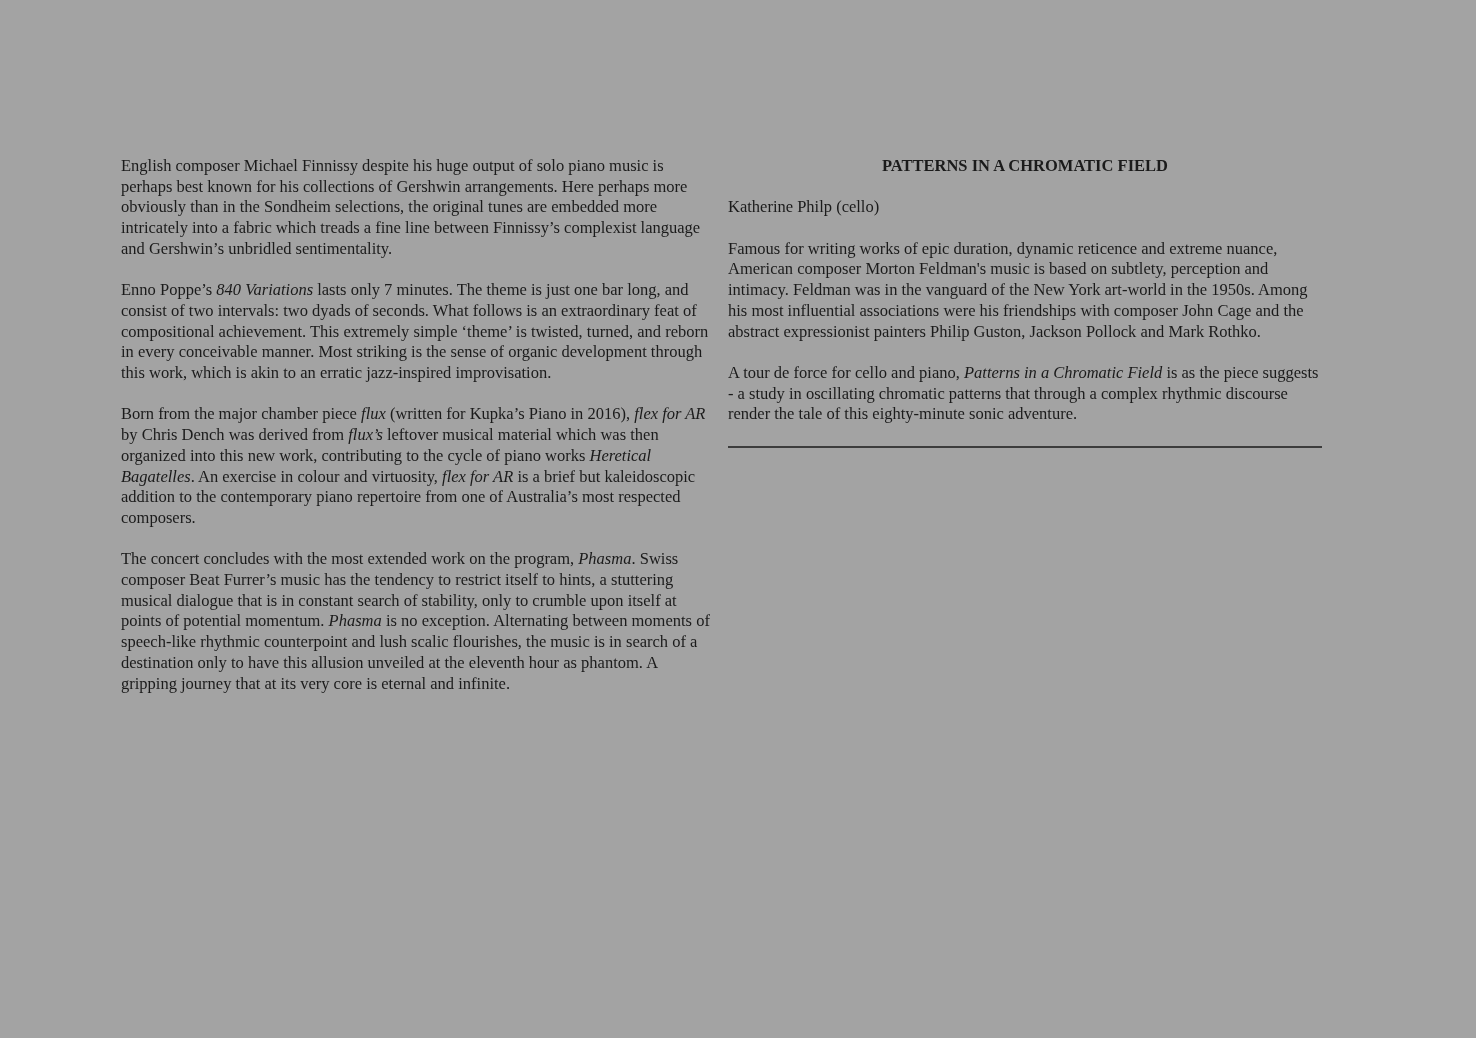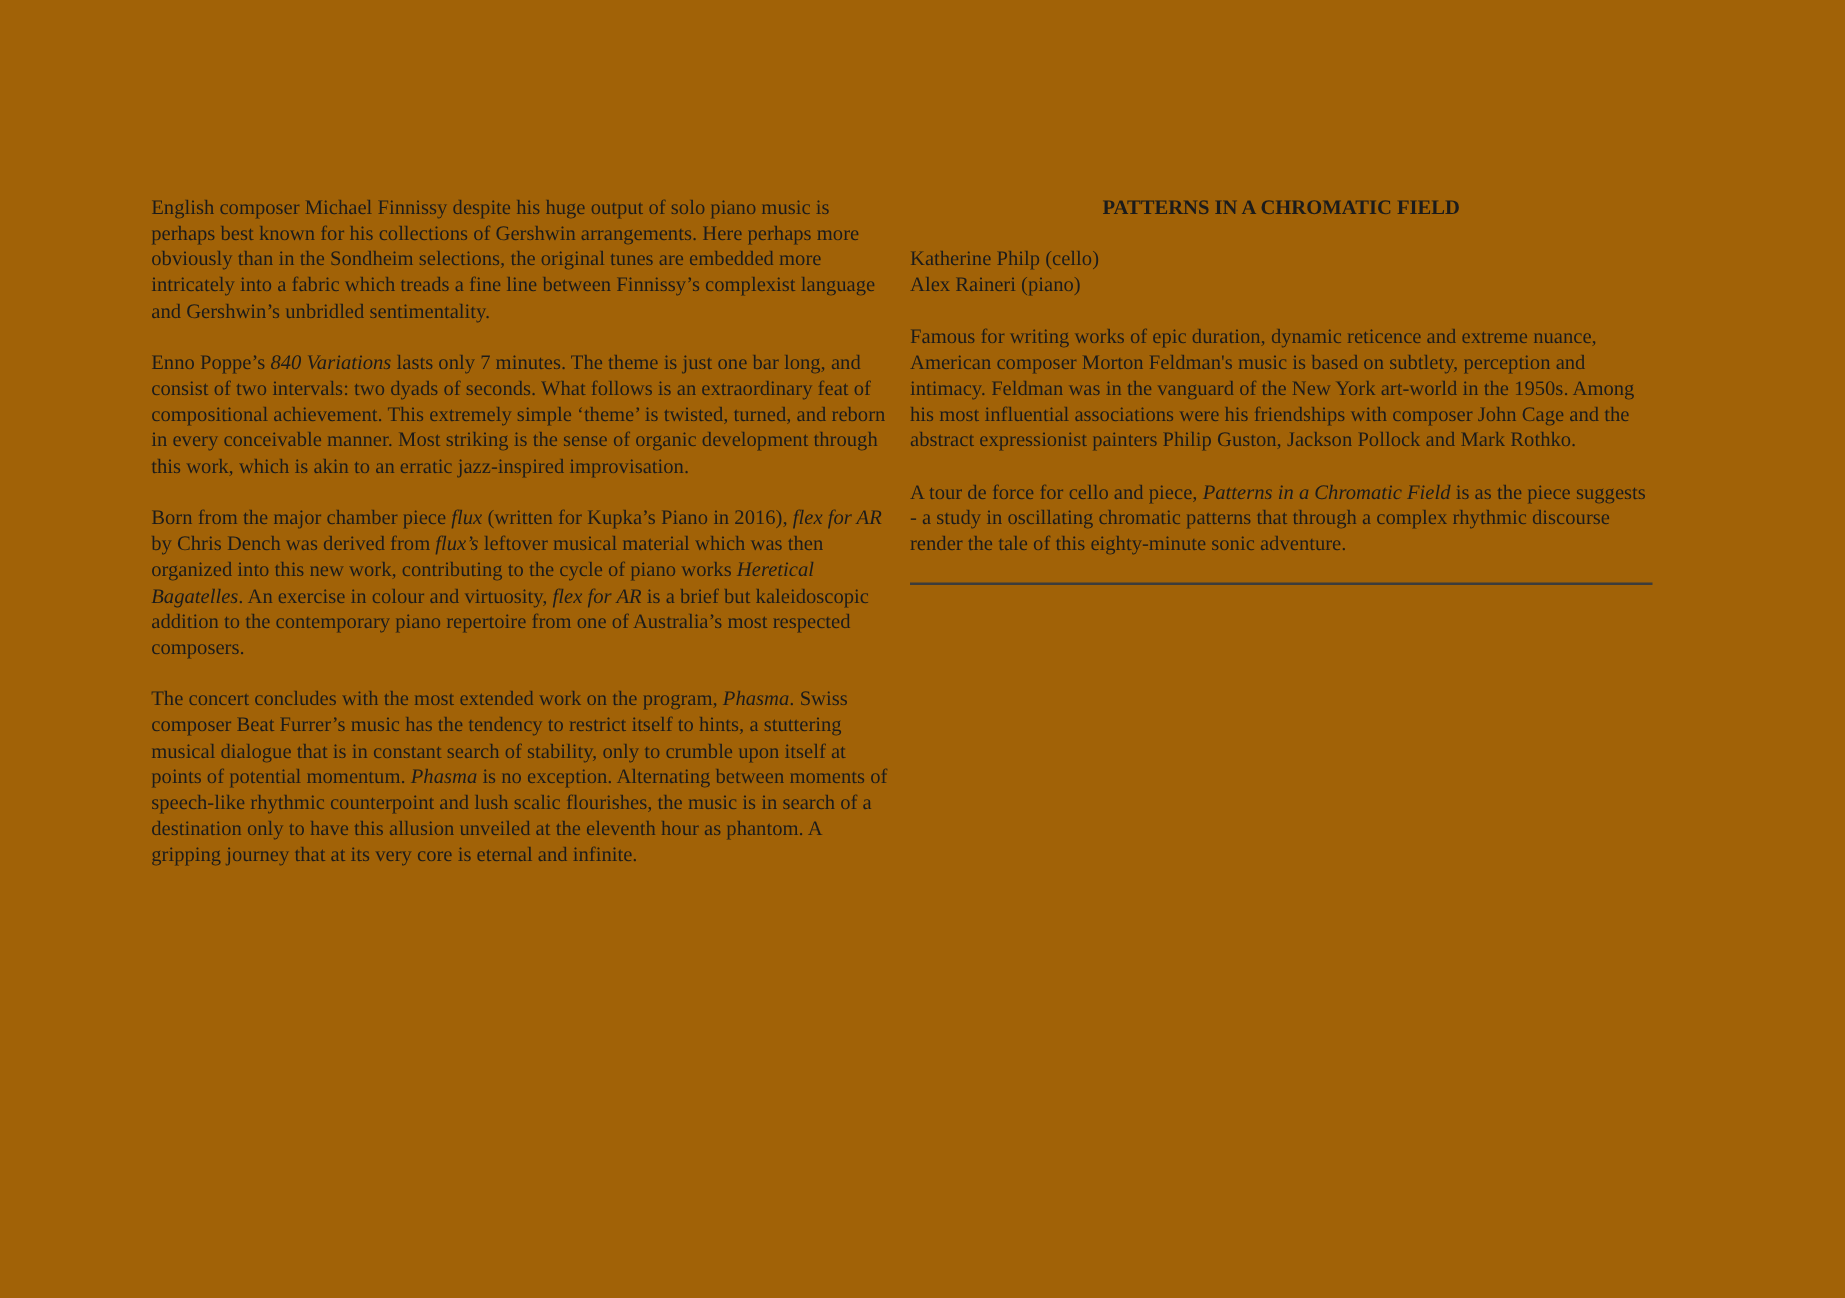--- a/index.html
+++ b/index.html
@@ -4,21 +4,21 @@
 <style>
   html, body {
     margin: 0;
     padding: 0;
     background: #ffffff;
   }
   .page {
     position: relative;
     width: 1476px;
     height: 1038px;
-    background: #a16207;
+    background: #a3a3a3;
     overflow: hidden;
     font-family: "Liberation Serif", "DejaVu Serif", serif;
     color: #1b1b1b;
     font-size: 16.5px;
     line-height: 20.7px;
   }
   .col {
     position: absolute;
     top: 156px;
     width: 594px;
@@ -53,24 +53,23 @@
       <p><span>Born from the major chamber piece </span><em>flux</em><span> (written for Kupka’s Piano in 2016), </span><em>flex for AR</em><span> by Chris Dench was derived from </span><em>flux’s</em><span> leftover musical material which was then organized into this new work, contributing to the cycle of piano works </span><em>Heretical Bagatelles</em><span>. An exercise in colour and virtuosity, </span><em>flex for AR</em><span> is a brief but kaleidoscopic addition to the contemporary piano repertoire from one of Australia’s most respected composers.</span></p>
       <p><span>The concert concludes with the most extended work on the program, </span><em>Phasma</em><span>. Swiss composer Beat Furrer’s music has the tendency to restrict itself to hints, a stuttering musical dialogue that is in constant search of stability, only to crumble upon itself at points of potential momentum. </span><em>Phasma</em><span> is no exception. Alternating between moments of speech-like rhythmic counterpoint and lush scalic flourishes, the music is in search of a destination only to have this allusion unveiled at the eleventh hour as phantom. A gripping journey that at its very core is eternal and infinite.</span></p>
     </div>
 
   <div class="col col-right">
     <p class="doc-title">PATTERNS IN A CHROMATIC FIELD</p>
 
 
     <div class="performers">
       <div>Katherine Philp (cello)</div>
-      <div>Alex Raineri (piano)</div>
     </div>
 
     <div>
         <p><span>Famous for writing works of epic duration, dynamic reticence and extreme nuance, American composer Morton Feldman's music is based on subtlety, perception and intimacy. Feldman was in the vanguard of the New York art-world in the 1950s. Among his most influential associations were his friendships with composer John Cage and the abstract expressionist painters Philip Guston, Jackson Pollock and Mark Rothko.</span></p>
-        <p><span>A tour de force for cello and piece, </span><em>Patterns in a Chromatic Field</em><span> is as the piece suggests - a study in oscillating chromatic patterns that through a complex rhythmic discourse render the tale of this eighty-minute sonic adventure.</span></p>
+        <p><span>A tour de force for cello and piano, </span><em>Patterns in a Chromatic Field</em><span> is as the piece suggests - a study in oscillating chromatic patterns that through a complex rhythmic discourse render the tale of this eighty-minute sonic adventure.</span></p>
       </div>
 
     <hr class="rule">
   </div>
 
 </div>
 
 </body></html>

